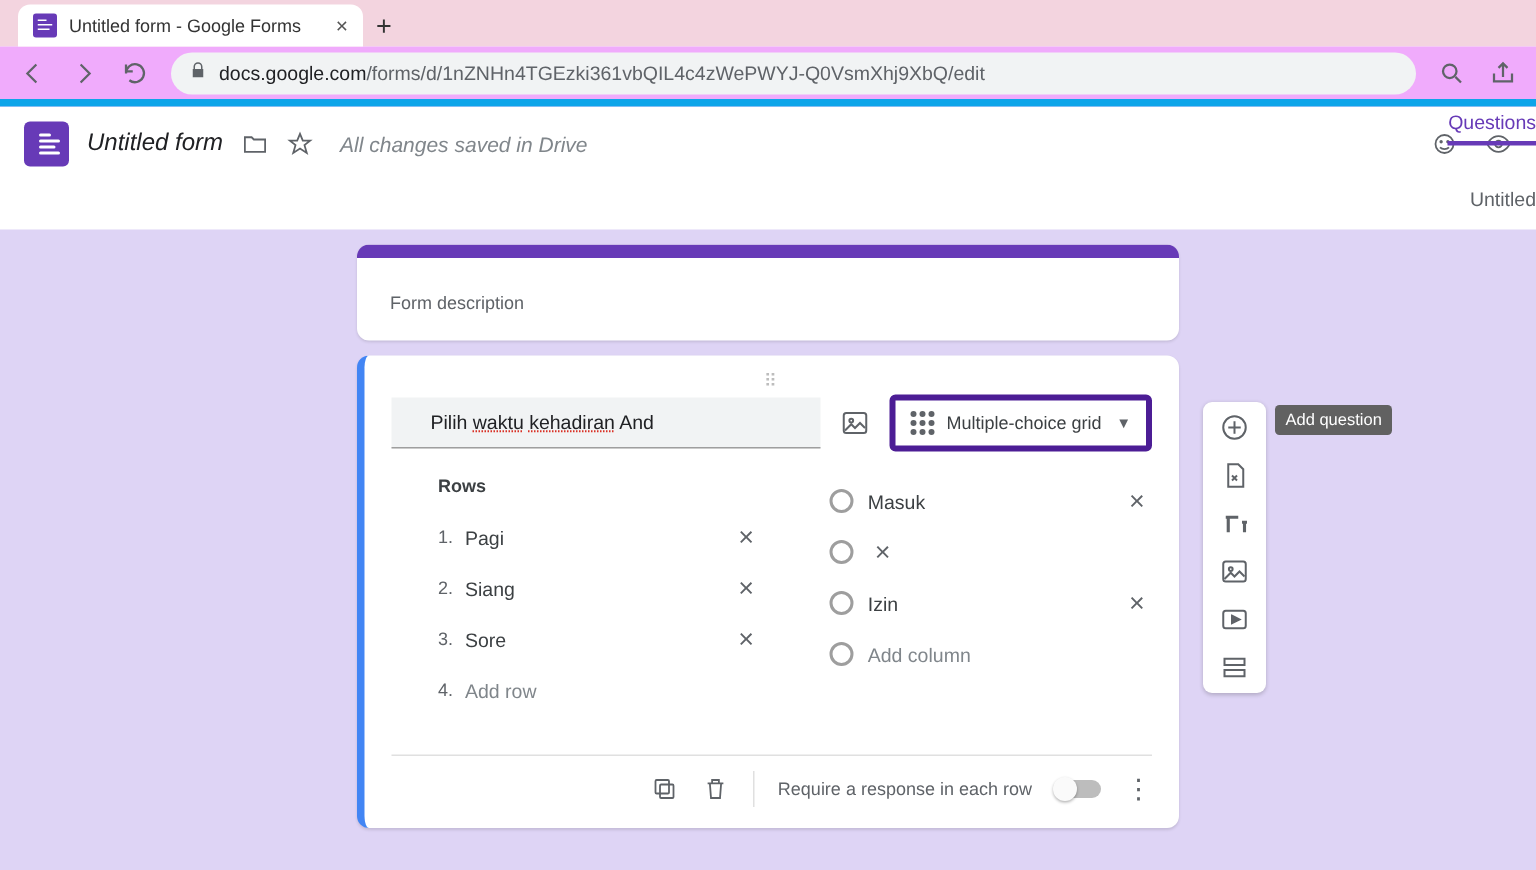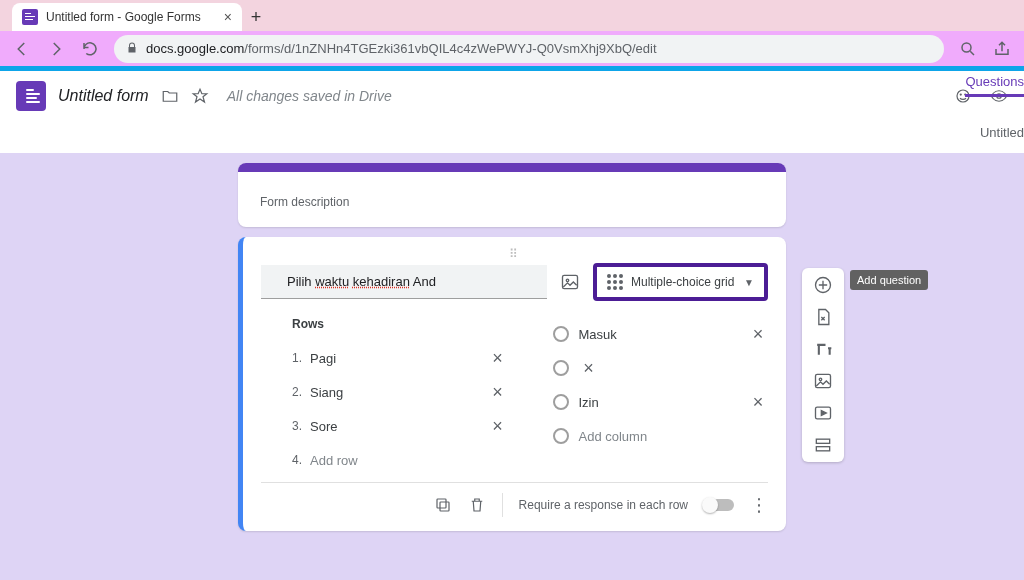--- a/index.html
+++ b/index.html
@@ -69,21 +69,21 @@
   .grid-body { display:flex; margin-top:16px; gap:14px; }
   .col { flex:1;margin-left:31px; }
   .col h4 { font-size:12px; color:#3c4043; font-weight:600; margin-bottom:10px; }
   .row-item { display:flex; align-items:center; height:34px; font-size:13px; color:#3c4043; }
   .row-item .num { width:18px; color:#5f6368; font-size:12px; }
   .row-item .radio { width:16px; height:16px; border:2px solid #9e9e9e; border-radius:50%; margin-right:10px; flex-shrink:0; }
   .row-item .txt { flex:1; }
   .row-item .placeholder { color:#80868b; }
   .row-item .x { color:#5f6368; cursor:pointer; font-size:18px; width:20px; text-align:center; }
 
-  .q-footer { border-top:1px solid #e0e0e0; margin-top:5px; padding:10px 0 4px; display:flex; align-items:center; justify-content:flex-end; gap:16px; }
+  .q-footer { border-top:1px solid #e0e0e0; margin-top:26px; padding:10px 0 4px; display:flex; align-items:center; justify-content:flex-end; gap:16px; }
   .q-footer .ico { color:#5f6368; cursor:pointer; display:flex; }
   .q-footer svg { width:18px; height:18px; stroke:#5f6368; fill:none; stroke-width:1.6; }
   .q-footer .divider { width:1px; height:24px; background:#e0e0e0; }
   .req-label { font-size:12px; color:#5f6368; }
   .toggle { width:30px; height:12px; background:#bdbdbd; border-radius:6px; position:relative; cursor:pointer; }
   .toggle::after { content:""; width:16px; height:16px; background:#fafafa; border-radius:50%; position:absolute; top:-2px; left:-2px; box-shadow:0 1px 2px rgba(0,0,0,0.3); }
   .more-v { font-size:18px; color:#5f6368; cursor:pointer; }
 
   
   .side-toolbar { position:absolute; left: calc(50% + 290px); top: 115px; width:42px; background:#fff; border-radius:6px; box-shadow:0 1px 3px rgba(0,0,0,0.2); display:flex; flex-direction:column; align-items:center; padding:6px 0; gap:10px; }

